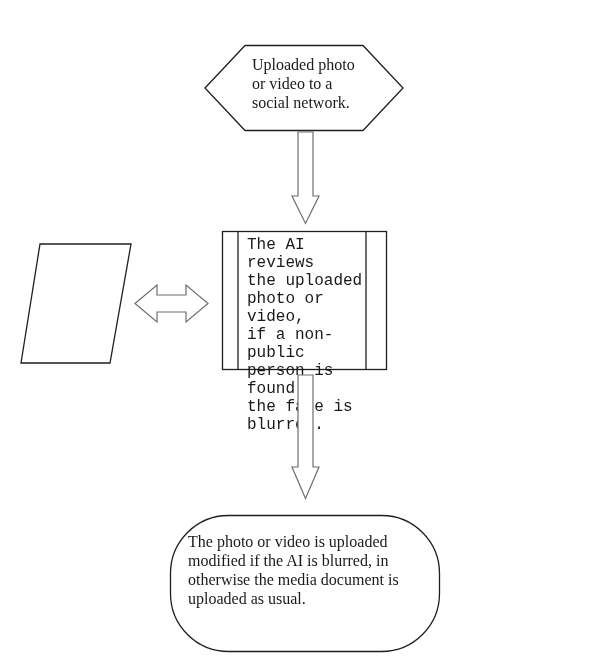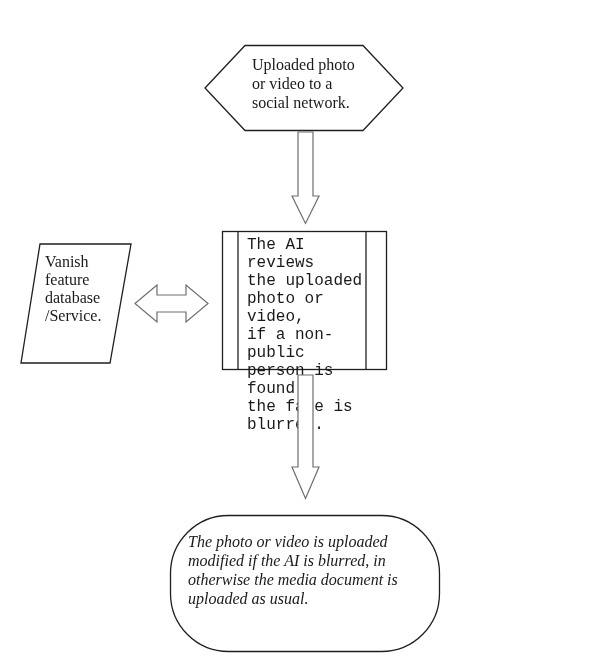--- a/index.html
+++ b/index.html
@@ -60,34 +60,30 @@
 the uploaded
 photo or video,
 if a non-public
 person is found
 the face is
 blurred.</div>
 
   <svg class="shape node" style="left:18px; top:222px;" width="118" height="124" viewBox="0 0 118 124">
     <polygon points="22,2 113,2 92,121 3,121"></polygon>
   </svg>
-  <div class="node-text lh18" style="left:45px; top:233px; width:88px;">Vanish
-feature
-database
-/Service.</div>
 
   <svg class="shape arrow" style="left:133px; top:263px;" width="77" height="41" viewBox="0 0 77 41">
     <polygon points="2,20.5 24,2 24,12 53,12 53,2 75,20.5 53,39 53,29 24,29 24,39"></polygon>
   </svg>
 
   <svg class="shape arrow" style="left:288px; top:354px;" width="33" height="126" viewBox="0 0 33 126">
     <polygon points="10,1 25,1 25,93 31,93 17.5,124.5 4,93 10,93"></polygon>
   </svg>
 
   <svg class="shape node" style="left:169px; top:494px;" width="272" height="139" viewBox="0 0 272 139">
     <rect x="1.5" y="1.5" width="269" height="136" rx="58" ry="58"></rect>
   </svg>
-  <div class="node-text lh19" style="left:188px; top:512px; width:242px;font-style:italic;">The photo or video is uploaded
+  <div class="node-text lh19" style="left:188px; top:512px; width:242px;">The photo or video is uploaded
 modified if the AI is blurred, in
 otherwise the media document is
 uploaded as usual.</div>
 
 </div>
 
 </body></html>

